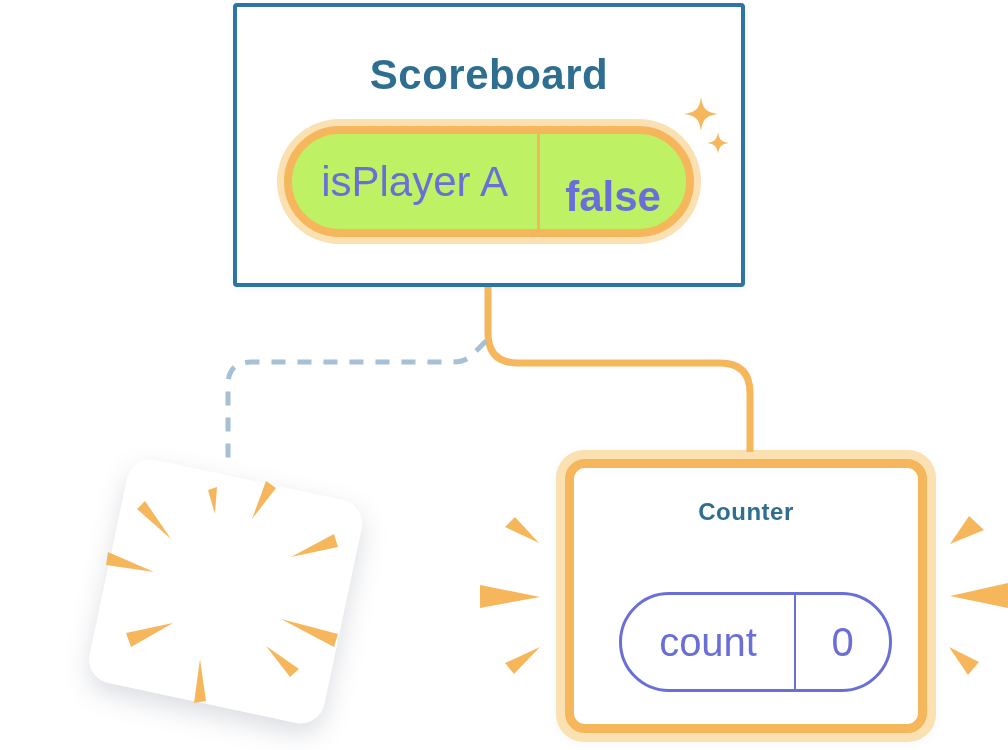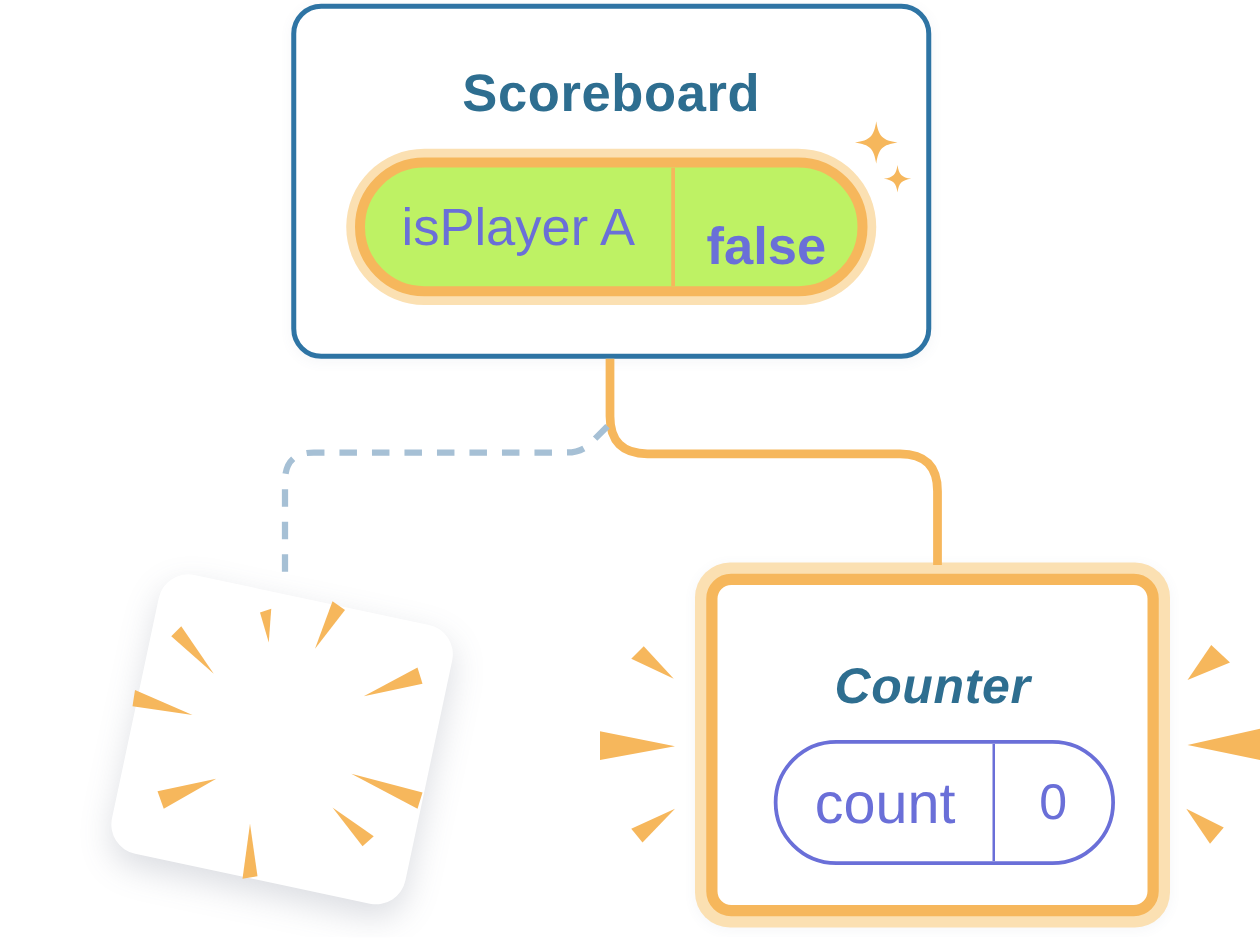--- a/index.html
+++ b/index.html
@@ -12,21 +12,21 @@
     overflow: hidden;
   }
 
   
   .scoreboard-card {
     position: absolute;
     left: 233px; top: 3px;
     width: 512px; height: 284px;
     background: #ffffff;
     border: 4px solid #2E74A4;
-    border-radius: 24px;
+    border-radius: 4px;
     box-sizing: border-box;
     box-shadow: 0 2px 10px rgba(80,100,130,0.06);
   }
   .card-title {
     position: absolute;
     left: 0; width: 100%;
     text-align: center;
     color: #2E6E90;
     font-weight: 700;
     letter-spacing: 0.5px;
@@ -79,38 +79,38 @@
     box-shadow: 0 2px 10px rgba(80,100,130,0.06);
   }
   .counter-card-inner {
     position: relative;
     width: 100%; height: 100%;
     background: #ffffff;
     border: 9px solid #F6B75C;
     border-radius: 20px;
     box-sizing: border-box;
   }
-  .counter-title { top: 59px; font-size: 40px; font-style: italic; }
+  .counter-title { top: 30px; font-size: 24px; }
   .count-pill {
     position: absolute;
     left: 45px; top: 124px;
     width: 273px; height: 100px;
     border: 3px solid #6A6FD8;
     border-radius: 52px;
     box-sizing: border-box;
     display: flex;
     overflow: hidden;
     background: #ffffff;
   }
   .count-key {
     flex: 176;
     display: flex; align-items: center; justify-content: center;
     border-right: 2px solid #6A6FD8;
     color: #6A6FD8;
-    font-size: 46px;
+    font-size: 40px;
   }
   .count-value {
     flex: 95;
     display: flex; align-items: center; justify-content: center;
     color: #6A6FD8;
     font-size: 40px;
   }
 
   
   .destroyed-card {

